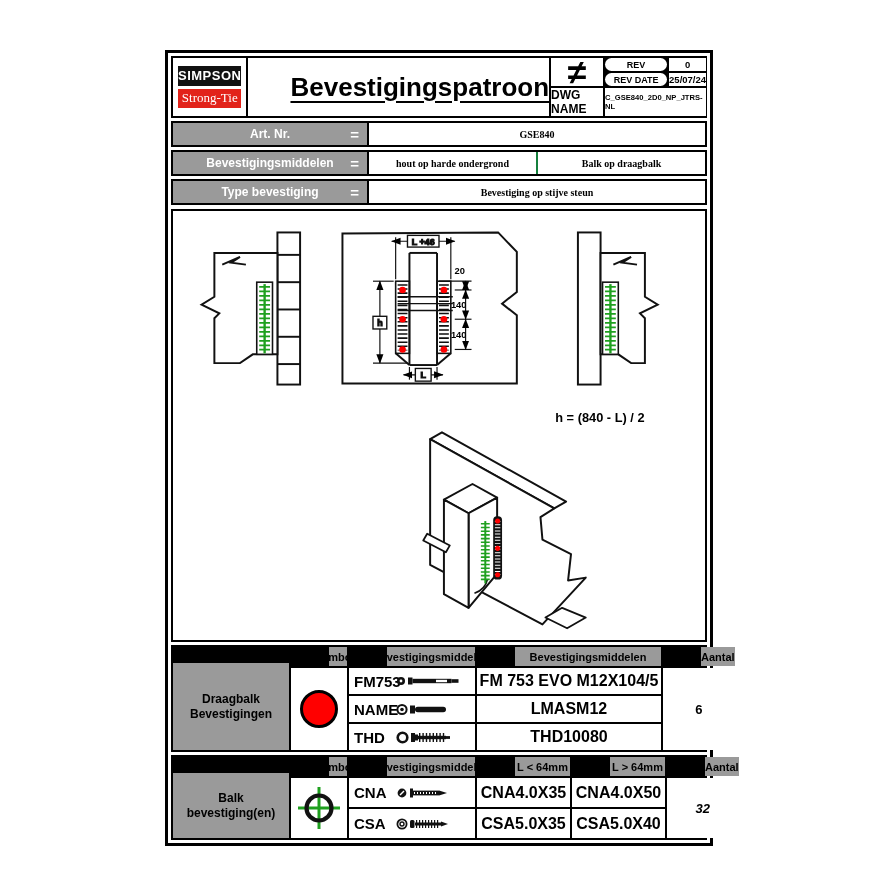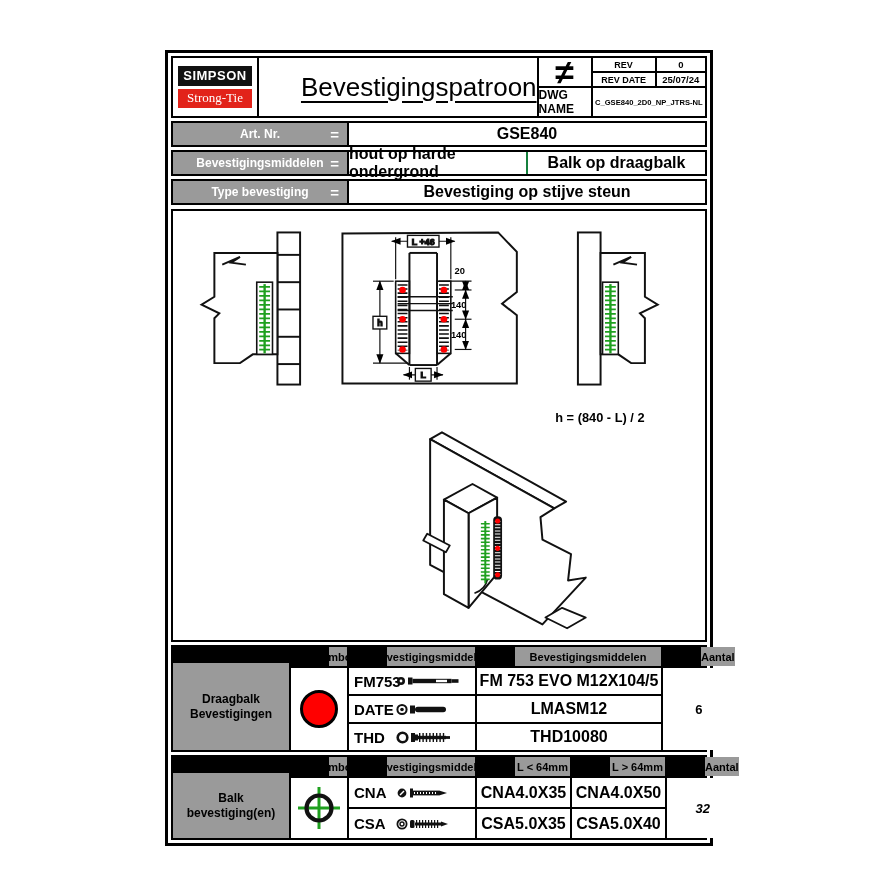--- a/index.html
+++ b/index.html
@@ -6,35 +6,35 @@
   body { width:880px; height:880px; background:#fff; font-family:"Liberation Sans", sans-serif; position:relative; }
   .page { position:absolute; inset:0; background:#fff; }
   .sheet { position:absolute; left:165px; top:50px; width:548px; height:796px; border:3px solid #000; background:#fff; display:flex; flex-direction:column; padding:3px; }
 
   
   .title-block { height:62px; border:2px solid #000; display:flex; flex-shrink:0; }
   .logo-col { width:92px; border-right:2px solid #000; display:flex; flex-direction:column; justify-content:center; gap:3px; padding:4px 5px; }
   .logo-top { background:#111; color:#fff; font-weight:bold; font-size:13px; text-align:center; padding:2px 0 3px 0; letter-spacing:.5px; }
   .logo-bottom { background:#e2231a; color:#fff; font-weight:normal; font-size:13px; text-align:center; padding:1px 0 2px 0; font-family:"Liberation Serif", serif; }
   .title-col { flex:1; border-right:2px solid #000; display:flex; align-items:center; justify-content:center; }
-  .sheet-title { font-size:26px; font-weight:normal; text-decoration:underline; text-underline-offset:5px;margin-left:42px; }
+  .sheet-title { font-size:26px; font-weight:bold; text-decoration:underline; text-underline-offset:5px;margin-left:42px; }
   .rev-col { width:180px; display:grid; grid-template-columns:52px 62px 1fr; grid-template-rows:1fr 1fr 1fr; background:#000; gap:2px; }
   .rev-col > div { background:#fff; display:flex; align-items:center; justify-content:center; font-weight:bold; }
   .neq-cell { grid-row:1/3; grid-column:1; font-size:34px; font-weight:900; line-height:1; }
-  .rev-lbl { font-size:9px; }
+  .rev-lbl { font-size:9px;border-radius:7px; }
   .rev-val { font-size:9.5px; }
   .dwg-lbl { grid-row:3; grid-column:1; font-size:12px; }
   .dwg-val { grid-row:3; grid-column:2/4; font-size:7.6px; }
 
   
   .info-row { display:flex; height:26px; border:2px solid #000; margin-top:3px; flex-shrink:0; }
-  .info-label { width:176px; background:#9a9a9a; border-right:2px solid #000; color:#fff; font-weight:bold; font-size:12px; display:flex; align-items:center; justify-content:center; position:relative; }
+  .info-label { width:196px; background:#9a9a9a; border-right:2px solid #000; color:#fff; font-weight:bold; font-size:12px; display:flex; align-items:center; justify-content:center; position:relative; }
   .info-eq { position:absolute; right:8px; font-size:15px; font-weight:900; }
   .info-values { flex:1; display:flex; }
-  .info-value { flex:1; display:flex; align-items:center; justify-content:center; font-weight:bold; font-size:16px; }
+  .info-value { flex:1; display:flex; align-items:center; justify-content:center; font-weight:bold; font-size:10px;font-family:Liberation Serif, serif; }
   .info-value + .info-value { border-left:2px solid #15803d; }
 
   
   .drawing-area { flex:1; border:2px solid #000; margin-top:4px; position:relative; overflow:hidden; }
   .drawing-area svg { display:block; width:100%; height:100%; }
   svg text { font-family:"Liberation Sans", sans-serif; font-weight:bold; fill:#000; }
 
   
   .ftable { display:grid; background:#000; gap:2px; border:2px solid #000; margin-top:3px; flex-shrink:0; }
   .ftable > div { background:#fff; display:flex; align-items:center; justify-content:center; }
@@ -238,21 +238,21 @@
           <rect x="12" y="3.5" width="4.5" height="7" fill="#111"></rect>
           <rect x="16.5" y="4.8" width="39" height="4.4" fill="#111"></rect>
           <rect x="40" y="5.8" width="11" height="2.4" fill="#fff"></rect>
           <rect x="55.5" y="5.2" width="7" height="3.6" fill="#111"></rect>
         </svg>
       </div>
       <div class="prod-cell">FM 753 EVO M12X104/5</div>
       <div class="qty-cell span-qty1">6</div>
 
       <div class="code-cell">
-        <span class="code-txt">DATE</span>
+        <span class="code-txt">NAME</span>
         <svg width="58" height="15" viewBox="0 0 58 15">
           <circle cx="6" cy="7.5" r="4.6" fill="none" stroke="#111" stroke-width="2"></circle>
             <circle cx="6" cy="7.5" r="1.8" fill="#111"></circle>
           <rect x="14" y="3.5" width="5" height="8" fill="#111"></rect>
           <rect x="19" y="4.7" width="31" height="5.6" rx="2.8" fill="#111"></rect>
         </svg>
       </div>
       <div class="prod-cell">LMASM12</div>
 
       <div class="code-cell">

